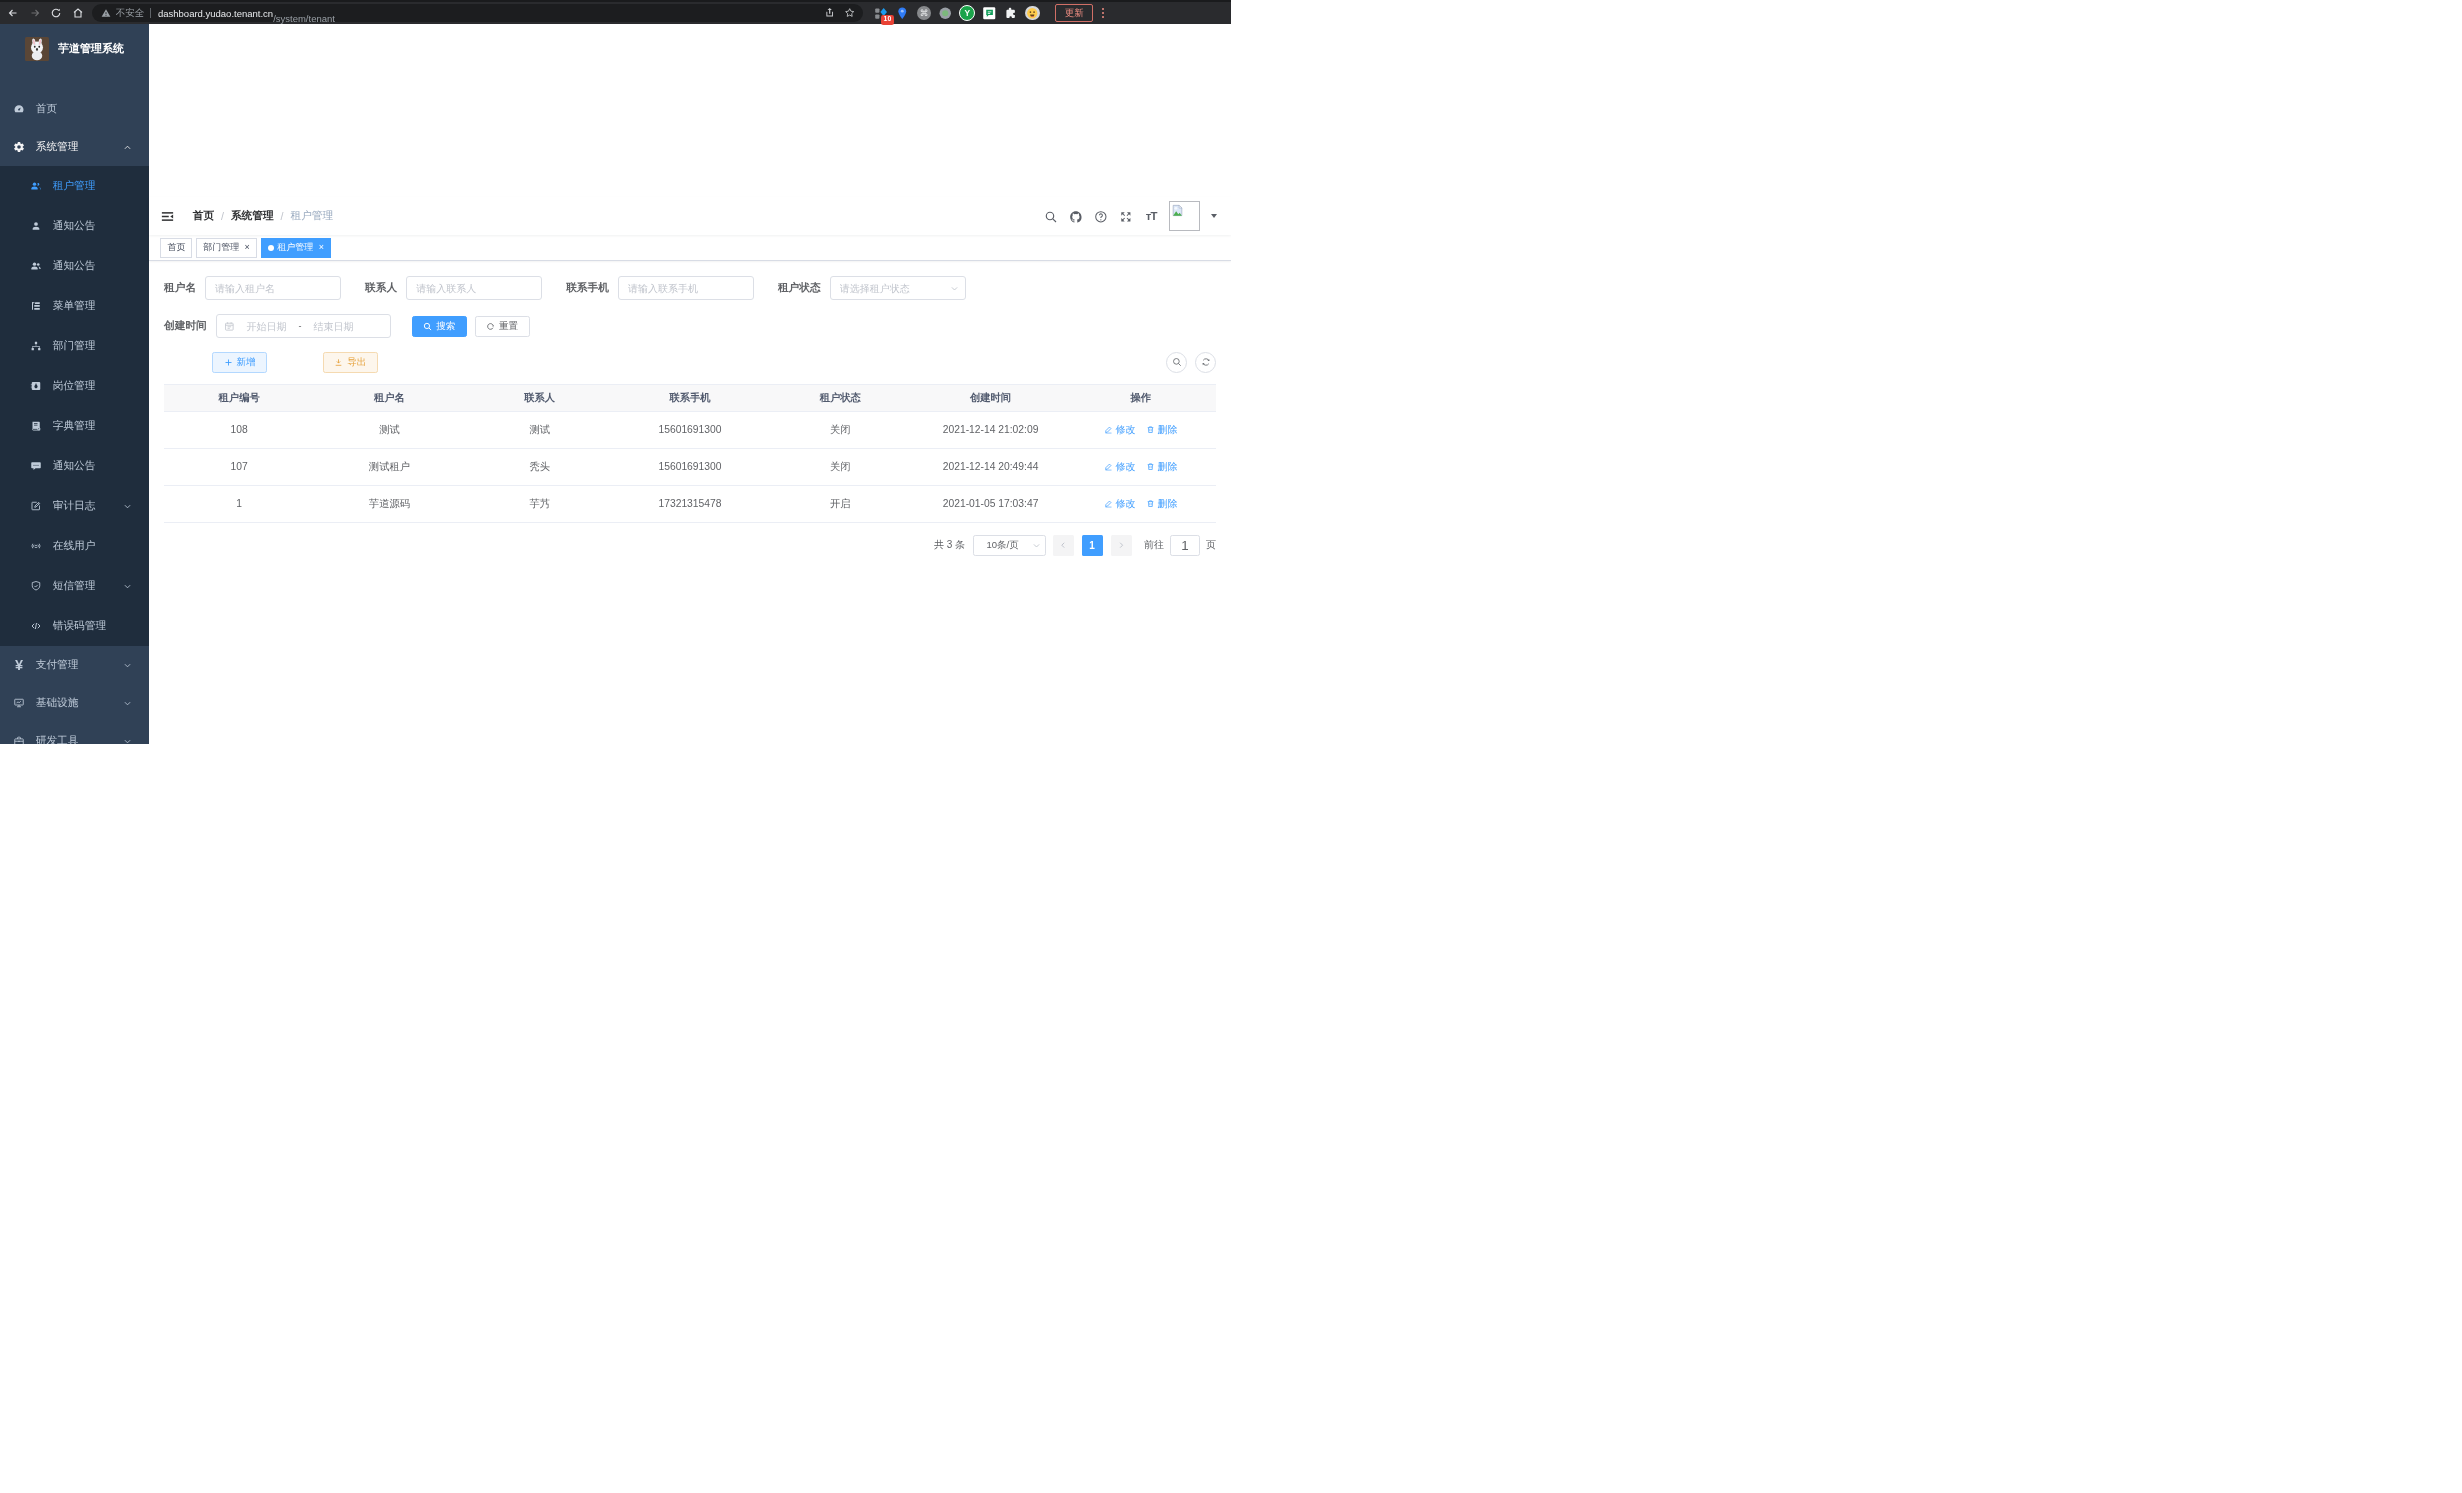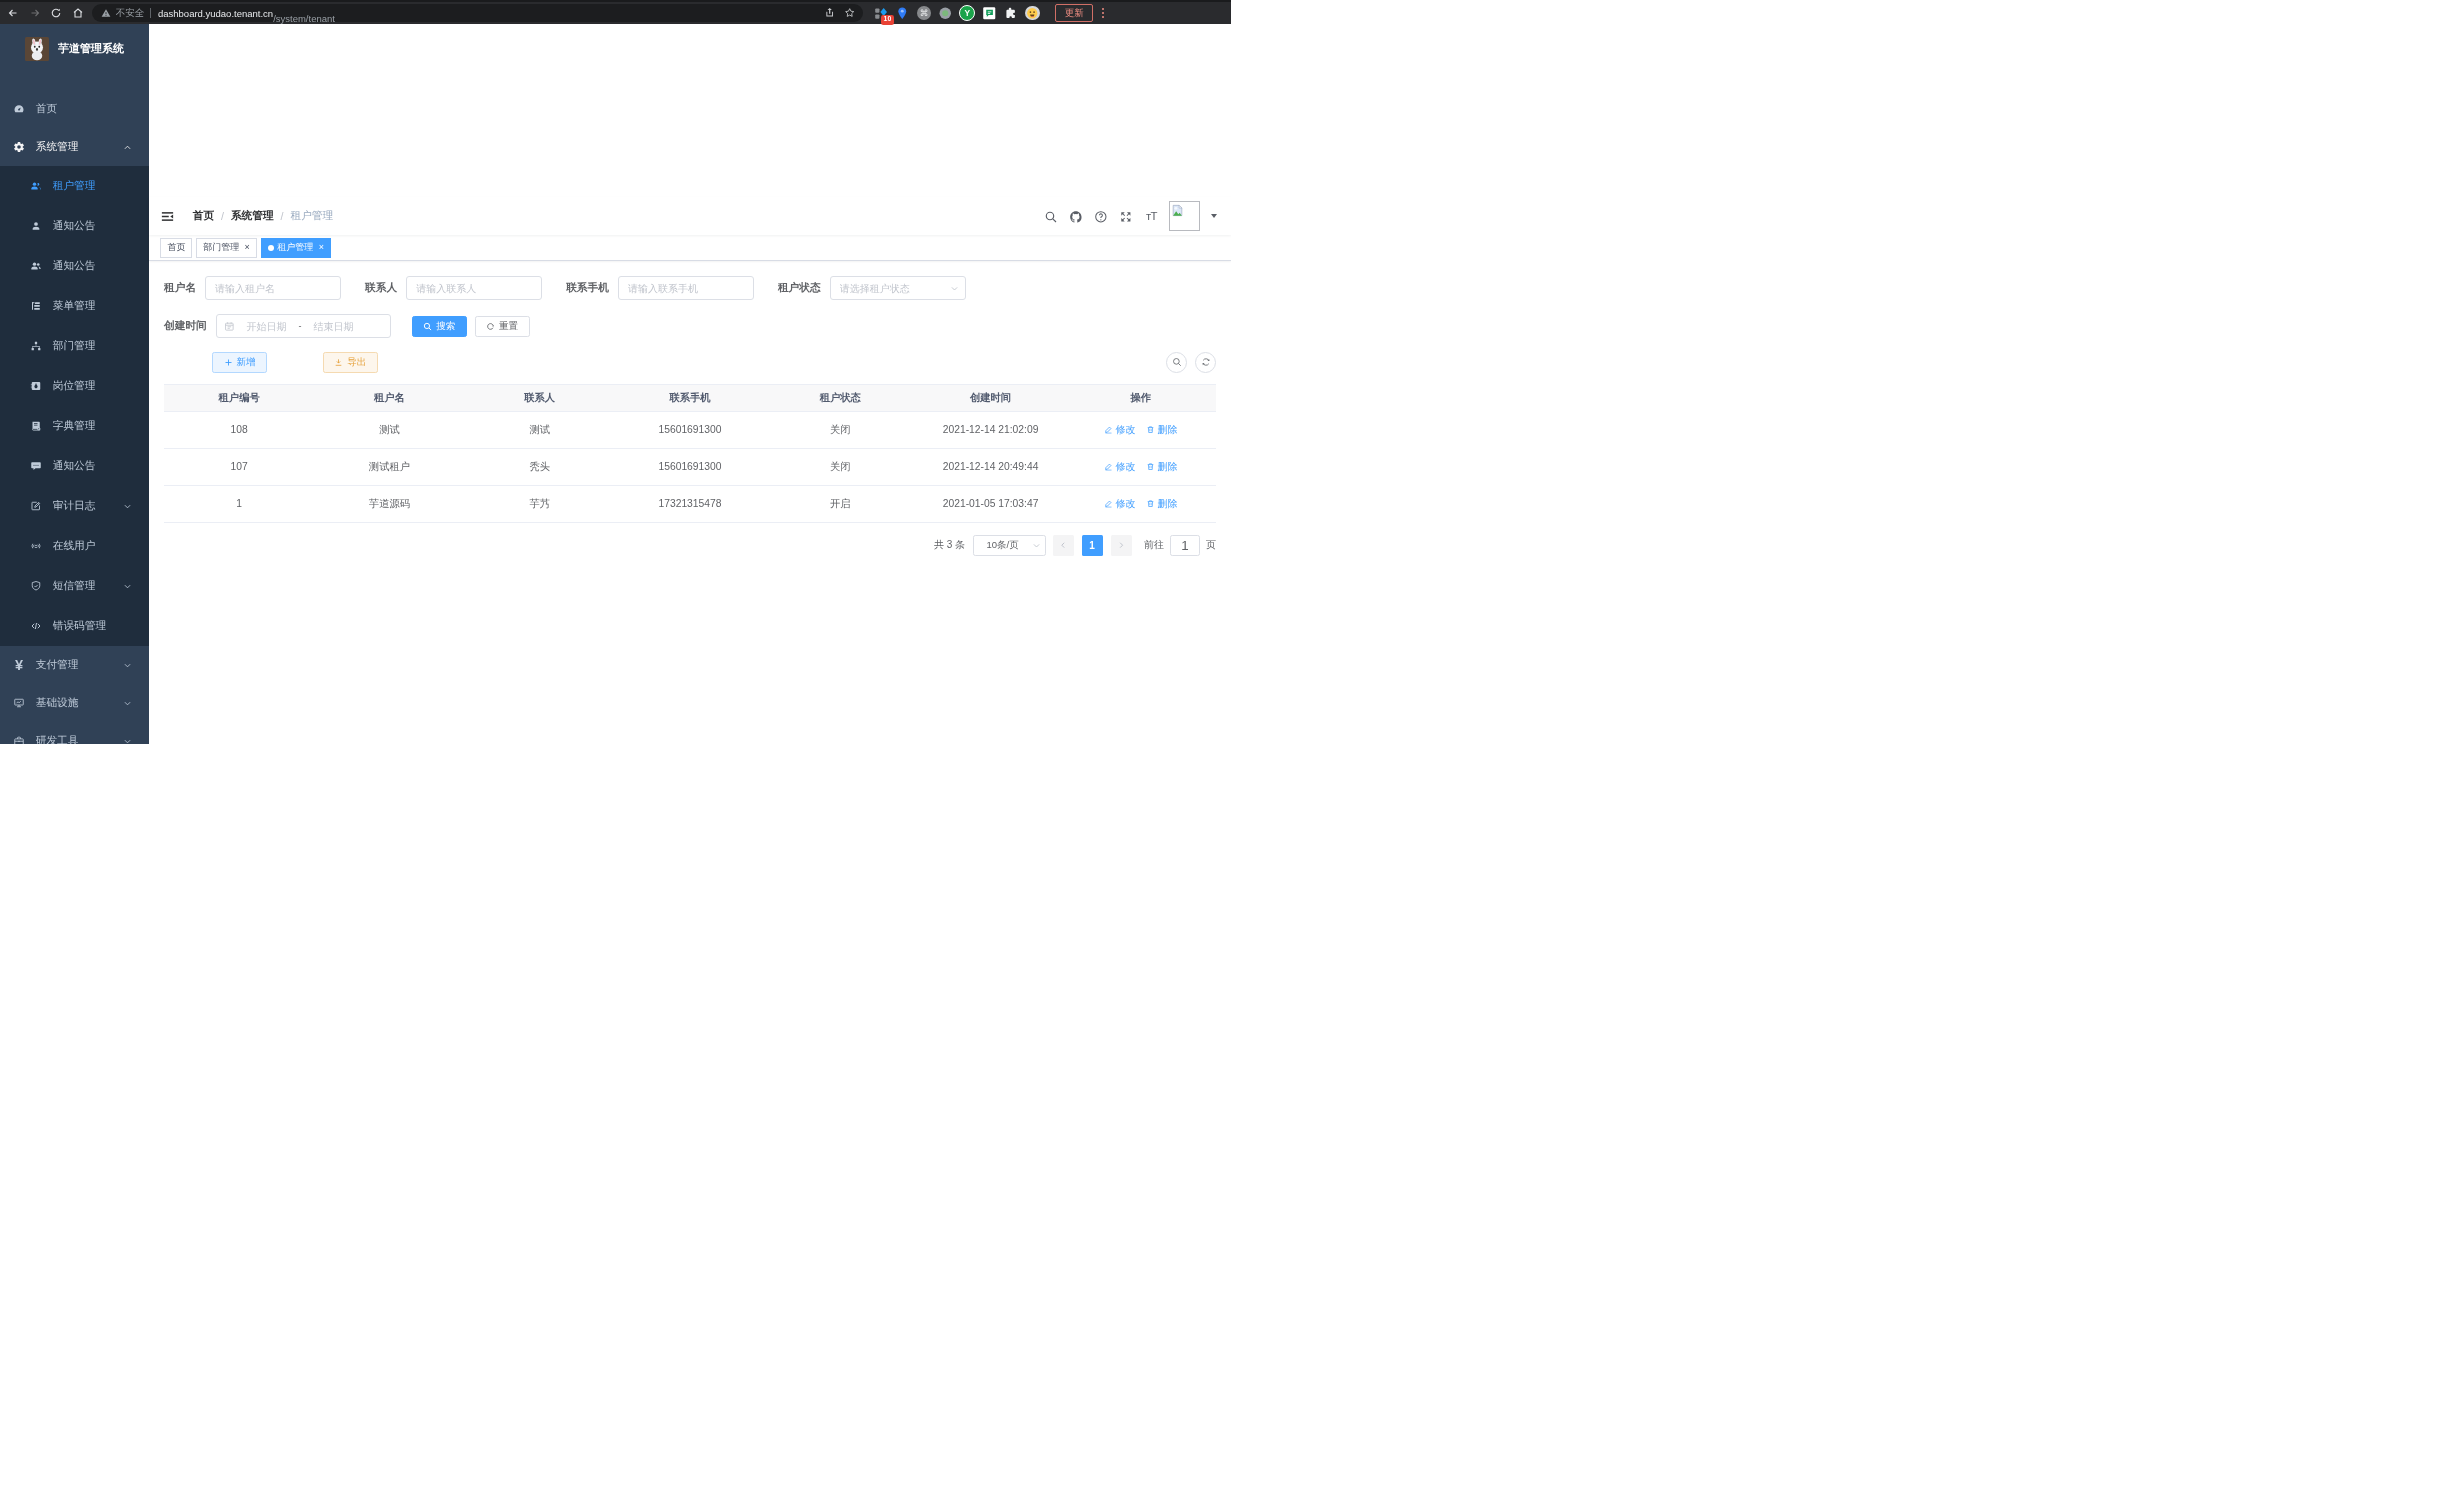--- a/index.html
+++ b/index.html
@@ -56,21 +56,21 @@
   .navbar { height:38px; background:#fff; display:flex; align-items:center; box-shadow:0 0.8px 3px rgba(0,21,41,.08); position:relative; z-index:5; }
   .hamburger { padding:0 11.4px; display:flex; align-items:center; cursor:pointer; color:#303133; }
   .hamburger svg { width:15px; height:15px; }
   .breadcrumb { display:flex; align-items:center; gap:6.9px; font-size:10.7px; margin-left:6px; }
   .breadcrumb .bc-item { color:#303133; font-weight:bold; }
   .breadcrumb .bc-item.current { color:#97a8be; font-weight:normal; }
   .breadcrumb .bc-sep { color:#c0c4cc; }
   .nav-right { margin-left:auto; display:flex; align-items:center; gap:10px; padding-right:13.7px; color:#5a5e66; }
   .nav-ic { width:15px; height:15px; display:flex; align-items:center; justify-content:center; cursor:pointer; }
   .nav-ic svg { width:13.7px; height:13.7px; }
-  .font-ic { font-weight:normal; font-size:11.4px; letter-spacing:-0.8px; }
+  .font-ic { font-weight:bold; font-size:11.4px; letter-spacing:-0.8px; }
   .avatar-box { width:31px; height:30px; border:0.8px solid #b8babf; background:#fff; display:flex; align-items:flex-start; padding:1.5px; cursor:pointer; }
   .avatar-box svg { width:13px; height:13px; }
   .caret-down { width:0; height:0; border-left:3.8px solid transparent; border-right:3.8px solid transparent; border-top:4.6px solid #5a5e66; margin-left:1.5px; cursor:pointer; }
 
   .tabs-bar { height:26px; background:#fff; border-bottom:0.8px solid #d8dce5; box-shadow:0 0.8px 2.3px 0 rgba(0,0,0,.08); display:flex; align-items:center; padding:0 11.4px; gap:3.8px; position:relative; z-index:4; }
   .tab { display:flex; align-items:center; height:20px; border:0.8px solid #d8dce5; background:#fff; color:#495060; padding:0 6px; font-size:9px; cursor:pointer; gap:3.8px; }
   .tab .dot { width:6px; height:6px; border-radius:50%; background:#fff; display:none; }
   .tab.active { background:#409eff; border-color:#409eff; color:#fff; }
   .tab.active .dot { display:inline-block; }
   .tab .tab-close { font-size:9px; line-height:1; margin-left:1.5px; }

